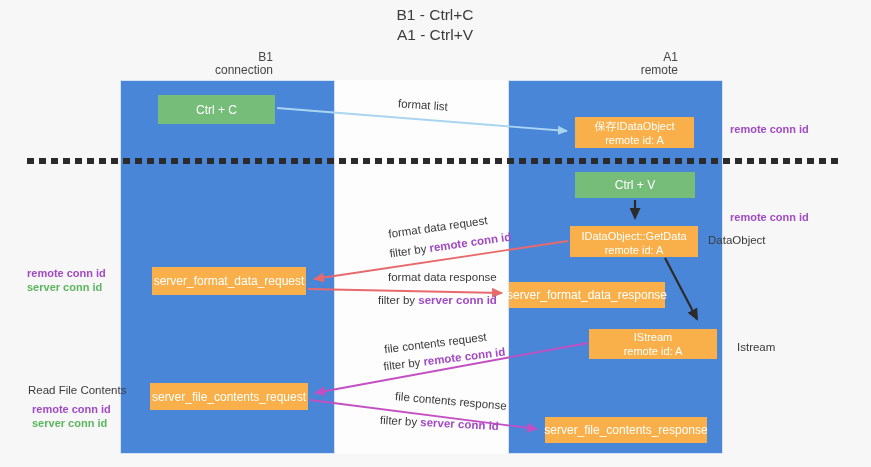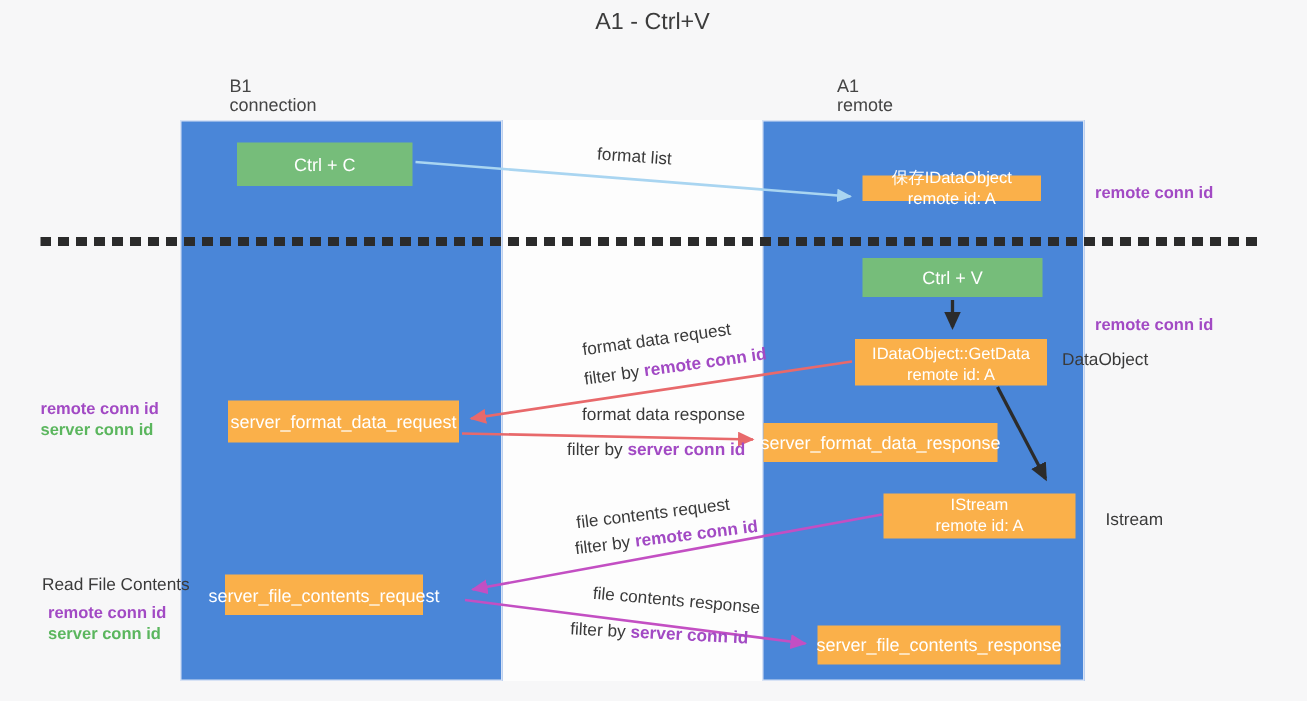--- a/index.html
+++ b/index.html
@@ -12,21 +12,21 @@
   .lane{
     position:absolute;background:#4a86d8;
     border:1px solid #d7e2f5;box-sizing:border-box;
   }
   .gap{position:absolute;background:#fdfdfd;}
   .title{
     position:absolute;left:300px;top:5px;width:270px;
     text-align:center;font-size:15.5px;line-height:20px;color:#3c3c3c;
   }
   .lane-header{
-    position:absolute;width:120px;text-align:left;
+    position:absolute;width:120px;text-align:right;
     font-size:12px;line-height:13px;color:#454545;
   }
   .node{
     position:absolute;display:flex;align-items:center;justify-content:center;
     color:#fff;text-align:center;box-sizing:border-box;z-index:4;
   }
   .node.green{background:#76bd7a;font-size:12px;}
   .node.orange{background:#fab04a;font-size:12px;}
   .node .two{font-size:11px;line-height:14px;}
   .divider{
@@ -39,20 +39,21 @@
   .plain{color:#3a3a3a;font-weight:normal;}
   .sidelabel{position:absolute;font-size:11.5px;white-space:nowrap;z-index:6;}
   svg.overlay{position:absolute;left:0;top:0;z-index:5;pointer-events:none;}
 </style>
 </head>
 <body>
 
 <div class="gap" style="left:335px;top:80px;width:173px;height:374px;"></div>
 
 <div class="title">
+  <div>B1 - Ctrl+C</div>
   <div>A1 - Ctrl+V</div>
 </div>
 
 <div class="lane-header" style="left:153px;top:51px;">
   <div>B1</div>
   <div>connection</div>
 </div>
 <div class="lane-header" style="left:558px;top:51px;">
   <div>A1</div>
   <div>remote</div>
@@ -60,21 +61,21 @@
 
 <div class="lane" style="left:120px;top:80px;width:215px;height:374px;"></div>
 <div class="lane" style="left:508px;top:80px;width:215px;height:374px;"></div>
 
 <div class="divider"></div>
 
 <div class="node green" style="left:158px;top:95px;width:117px;height:29px;">
   <span>Ctrl + C</span>
 </div>
 
-<div class="node orange" style="left:575px;top:117px;width:119px;height:17px;">
+<div class="node orange" style="left:575px;top:117px;width:119px;height:31px;">
   <div class="two">
     <div>保存IDataObject</div>
     <div>remote id: A</div>
   </div>
 </div>
 
 <div class="node green" style="left:575px;top:172px;width:120px;height:26px;">
   <span>Ctrl + V</span>
 </div>
 
@@ -93,21 +94,21 @@
   <span>server_format_data_response</span>
 </div>
 
 <div class="node orange" style="left:589px;top:329px;width:128px;height:30px;">
   <div class="two">
     <div>IStream</div>
     <div>remote id: A</div>
   </div>
 </div>
 
-<div class="node orange" style="left:150px;top:383px;width:132px;height:27px;">
+<div class="node orange" style="left:150px;top:383px;width:158px;height:27px;">
   <span>server_file_contents_request</span>
 </div>
 
 <div class="node orange" style="left:545px;top:417px;width:162px;height:26px;">
   <span>server_file_contents_response</span>
 </div>
 
 <svg class="overlay" width="871" height="467" viewBox="0 0 871 467">
   <defs>
     <marker id="ah-blue" markerWidth="11" markerHeight="9" refX="9" refY="4.5" orient="auto" markerUnits="userSpaceOnUse">

